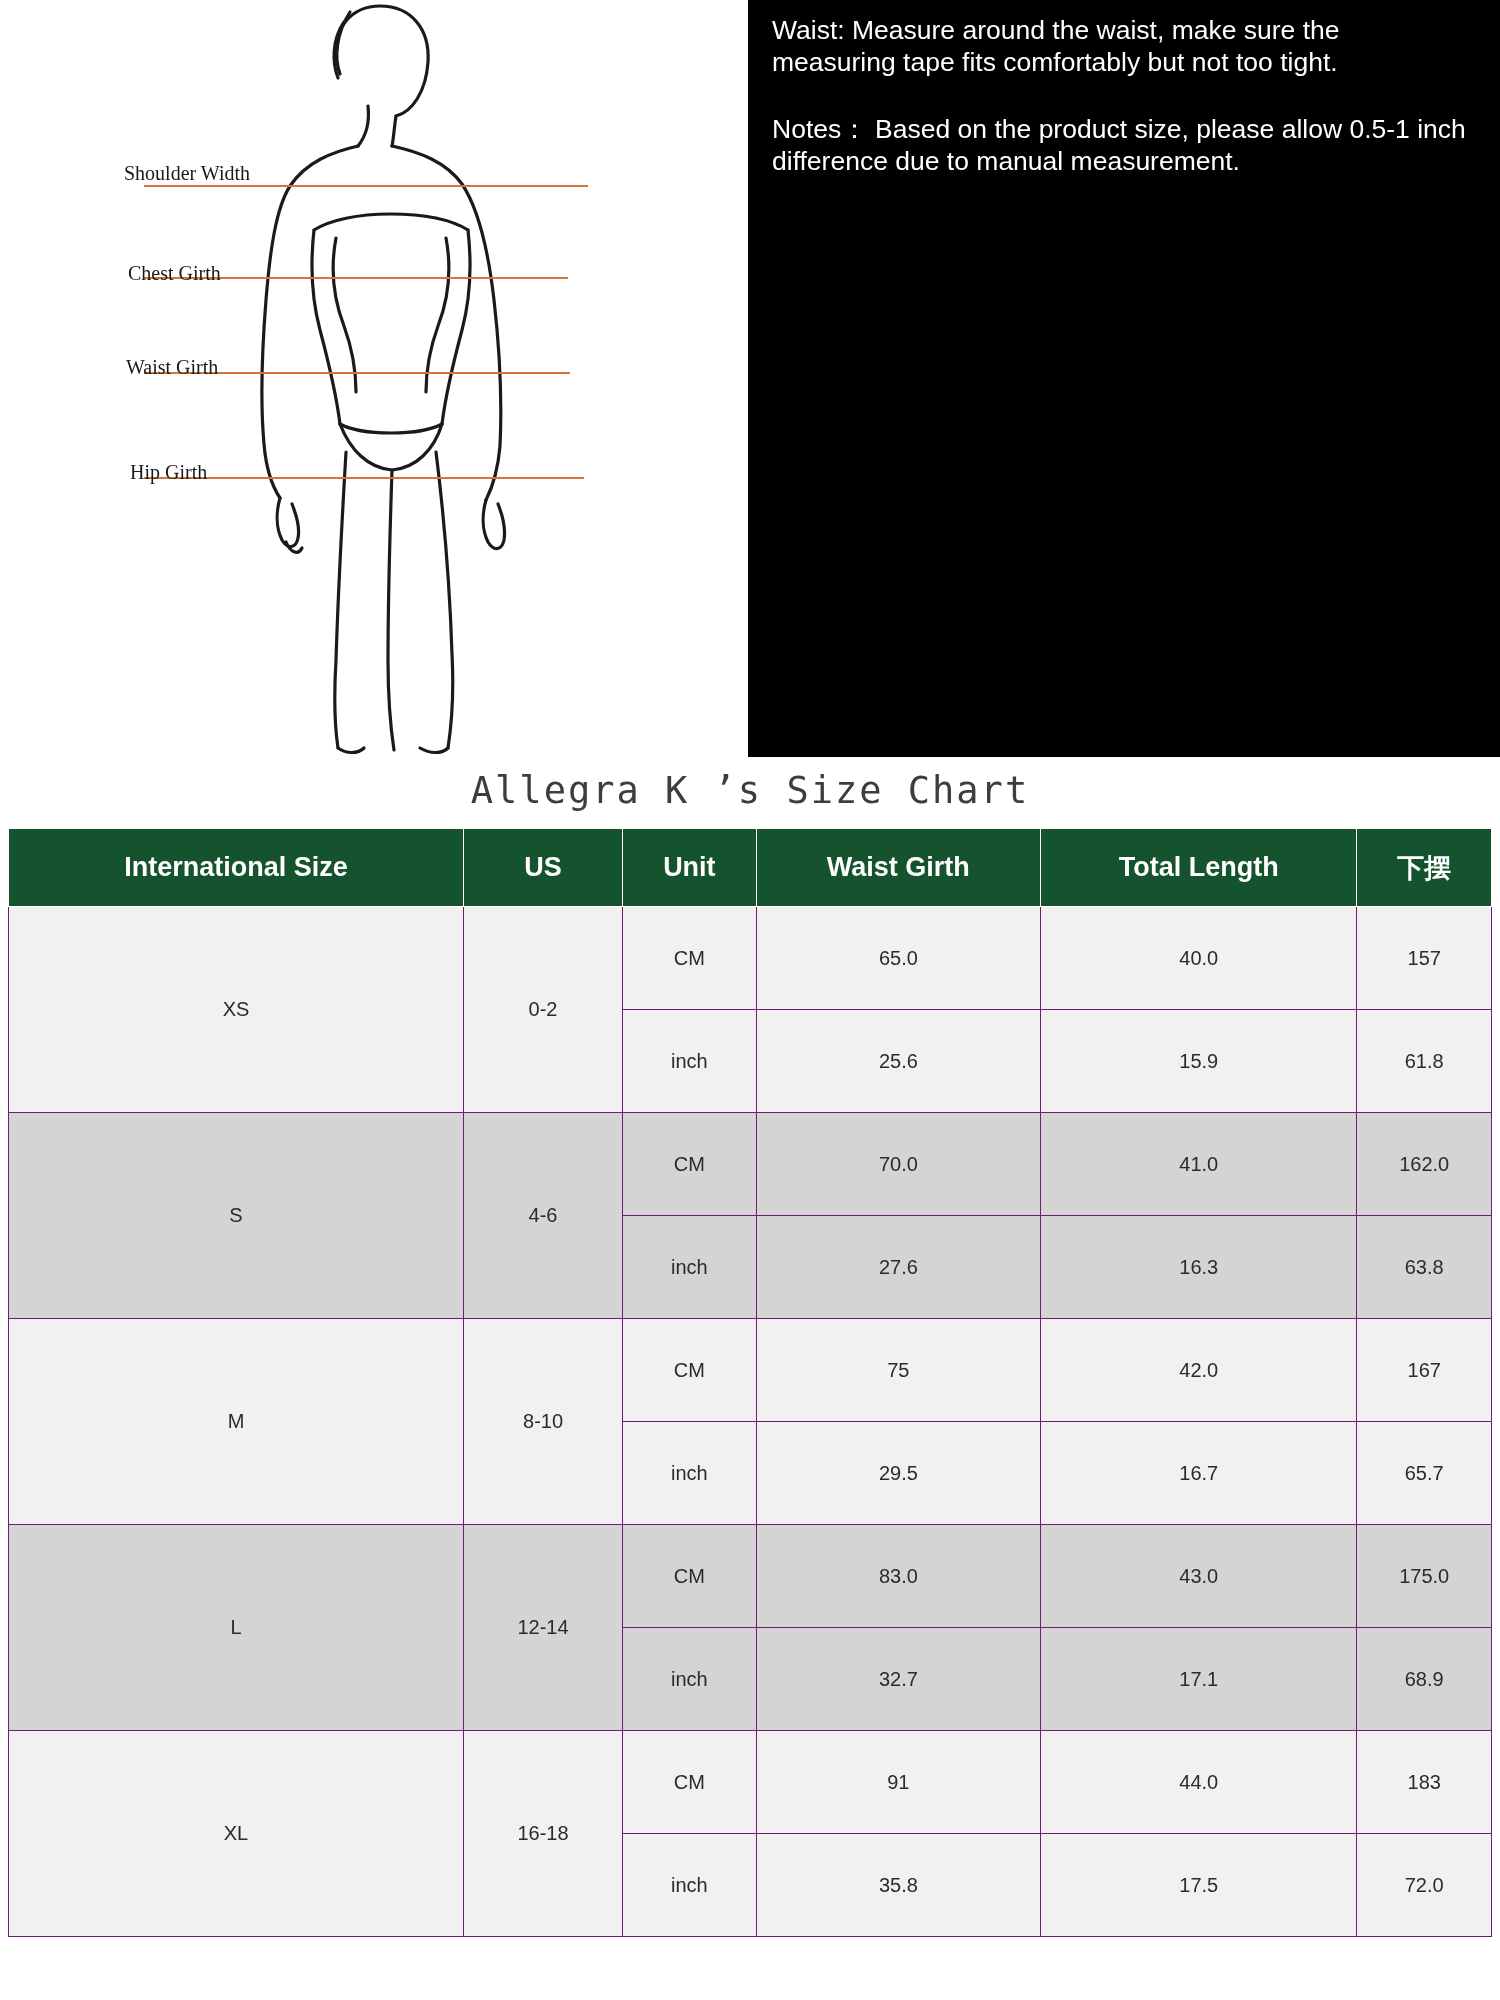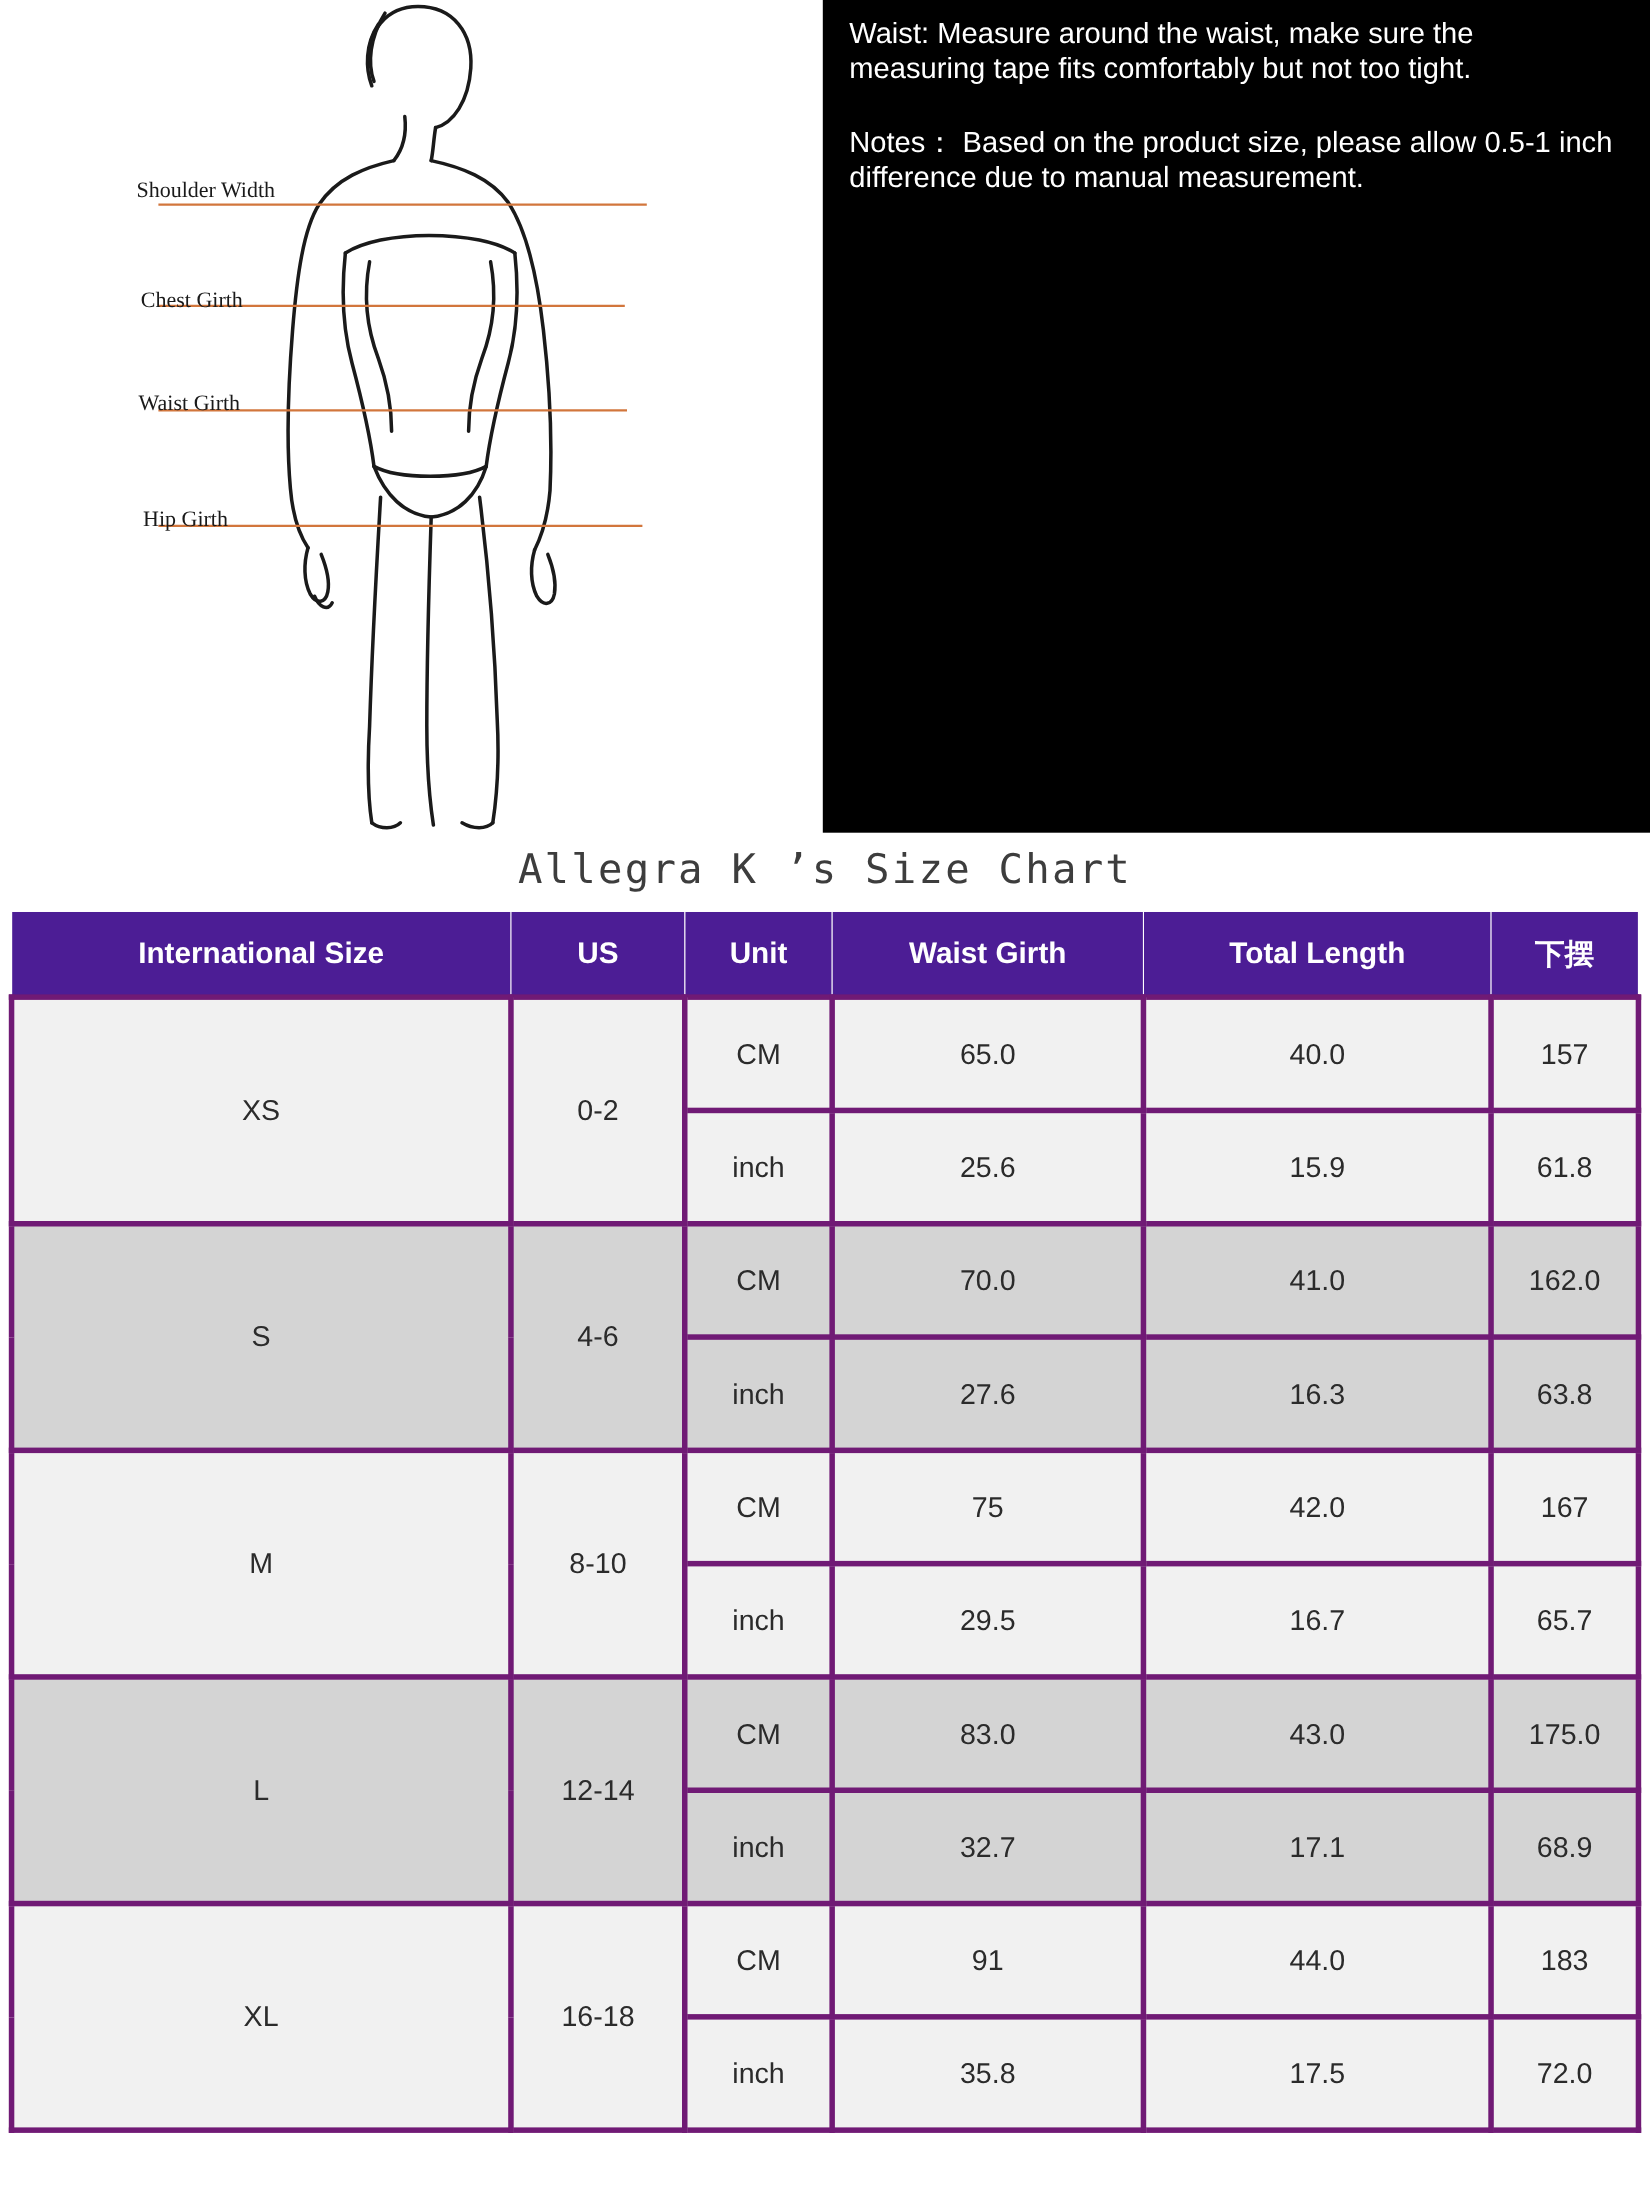--- a/index.html
+++ b/index.html
@@ -80,34 +80,34 @@
   .table-wrap {
     width: 1500px;
     padding: 0 8px;
   }
   table.size-table {
     width: 1484px;
     border-collapse: collapse;
     table-layout: fixed;
   }
   table.size-table th {
-    background: #4c1d95;
+    background: #14532d;
     color: #ffffff;
     font-size: 27px;
     font-weight: bold;
     height: 78px;
     border: 1px solid #ffffff;
     text-align: center;
     font-family: "Liberation Sans", sans-serif;
   }
   table.size-table td {
     text-align: center;
-    font-size: 26px;
+    font-size: 20px;
     color: #2b2b2b;
-    border: 5px solid #701a75;
+    border: 1px solid #701a75;
     height: 103px;
     font-family: "Liberation Sans", sans-serif;
   }
   tr.band-a td { background: #f1f1f1; }
   tr.band-b td { background: #d4d4d4; }
   td.sizecell { font-size: 27px; margin-top: 20px; }
 
   
   col.c-intl { width: 443px; }
   col.c-us   { width: 155px; }

